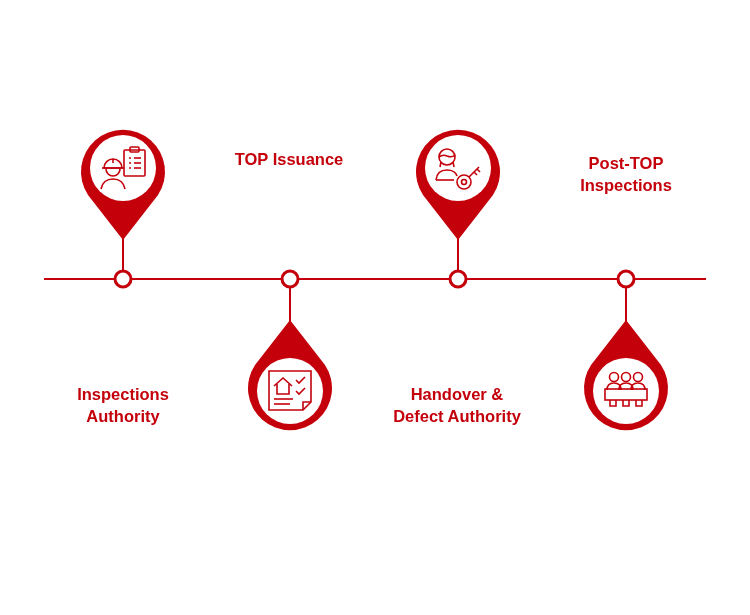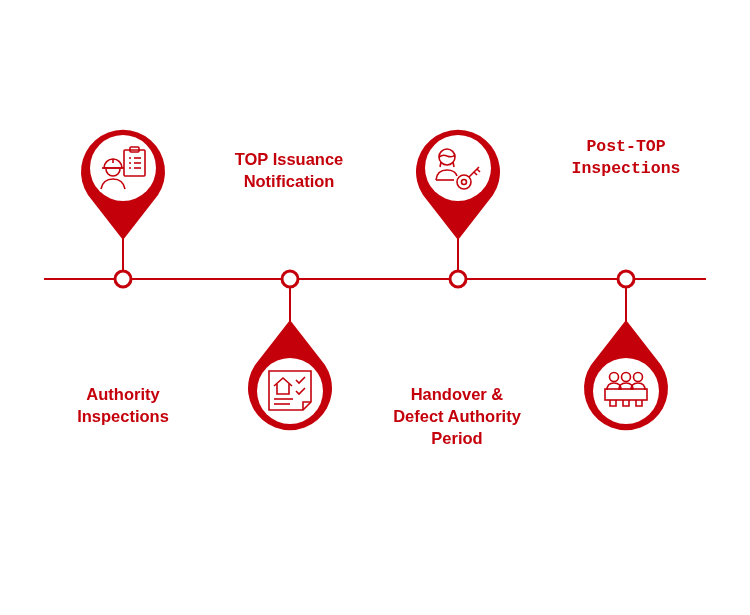--- a/index.html
+++ b/index.html
@@ -92,31 +92,29 @@
       <rect x="605" y="389" width="42" height="11"></rect>
       <path d="M610,400 l0,6 l6,0 l0,-6"></path>
       <path d="M623,400 l0,6 l6,0 l0,-6"></path>
       <path d="M636,400 l0,6 l6,0 l0,-6"></path>
     </g>
     <circle cx="626" cy="279" r="8" fill="#ffffff" stroke="#c4000b" stroke-width="3"></circle>
   </g>
 </svg>
 
 <div class="label" style="left:123px; top:359px;">
+  <span>Inspections</span>
   <span>Authority</span>
-  <span>Inspections</span>
 </div>
 
 <div class="label" style="left:289px; top:124px;">
   <span>TOP Issuance</span>
-  <span>Notification</span>
 </div>
 
 <div class="label" style="left:457px; top:359px;">
   <span>Handover &amp;</span>
   <span>Defect Authority</span>
-  <span>Period</span>
 </div>
 
-<div class="label" style="left:626px; top:112px;font-family:Liberation Mono, monospace;">
+<div class="label" style="left:626px; top:128px;">
   <span>Post-TOP</span>
   <span>Inspections</span>
 </div>
 
 </body></html>

